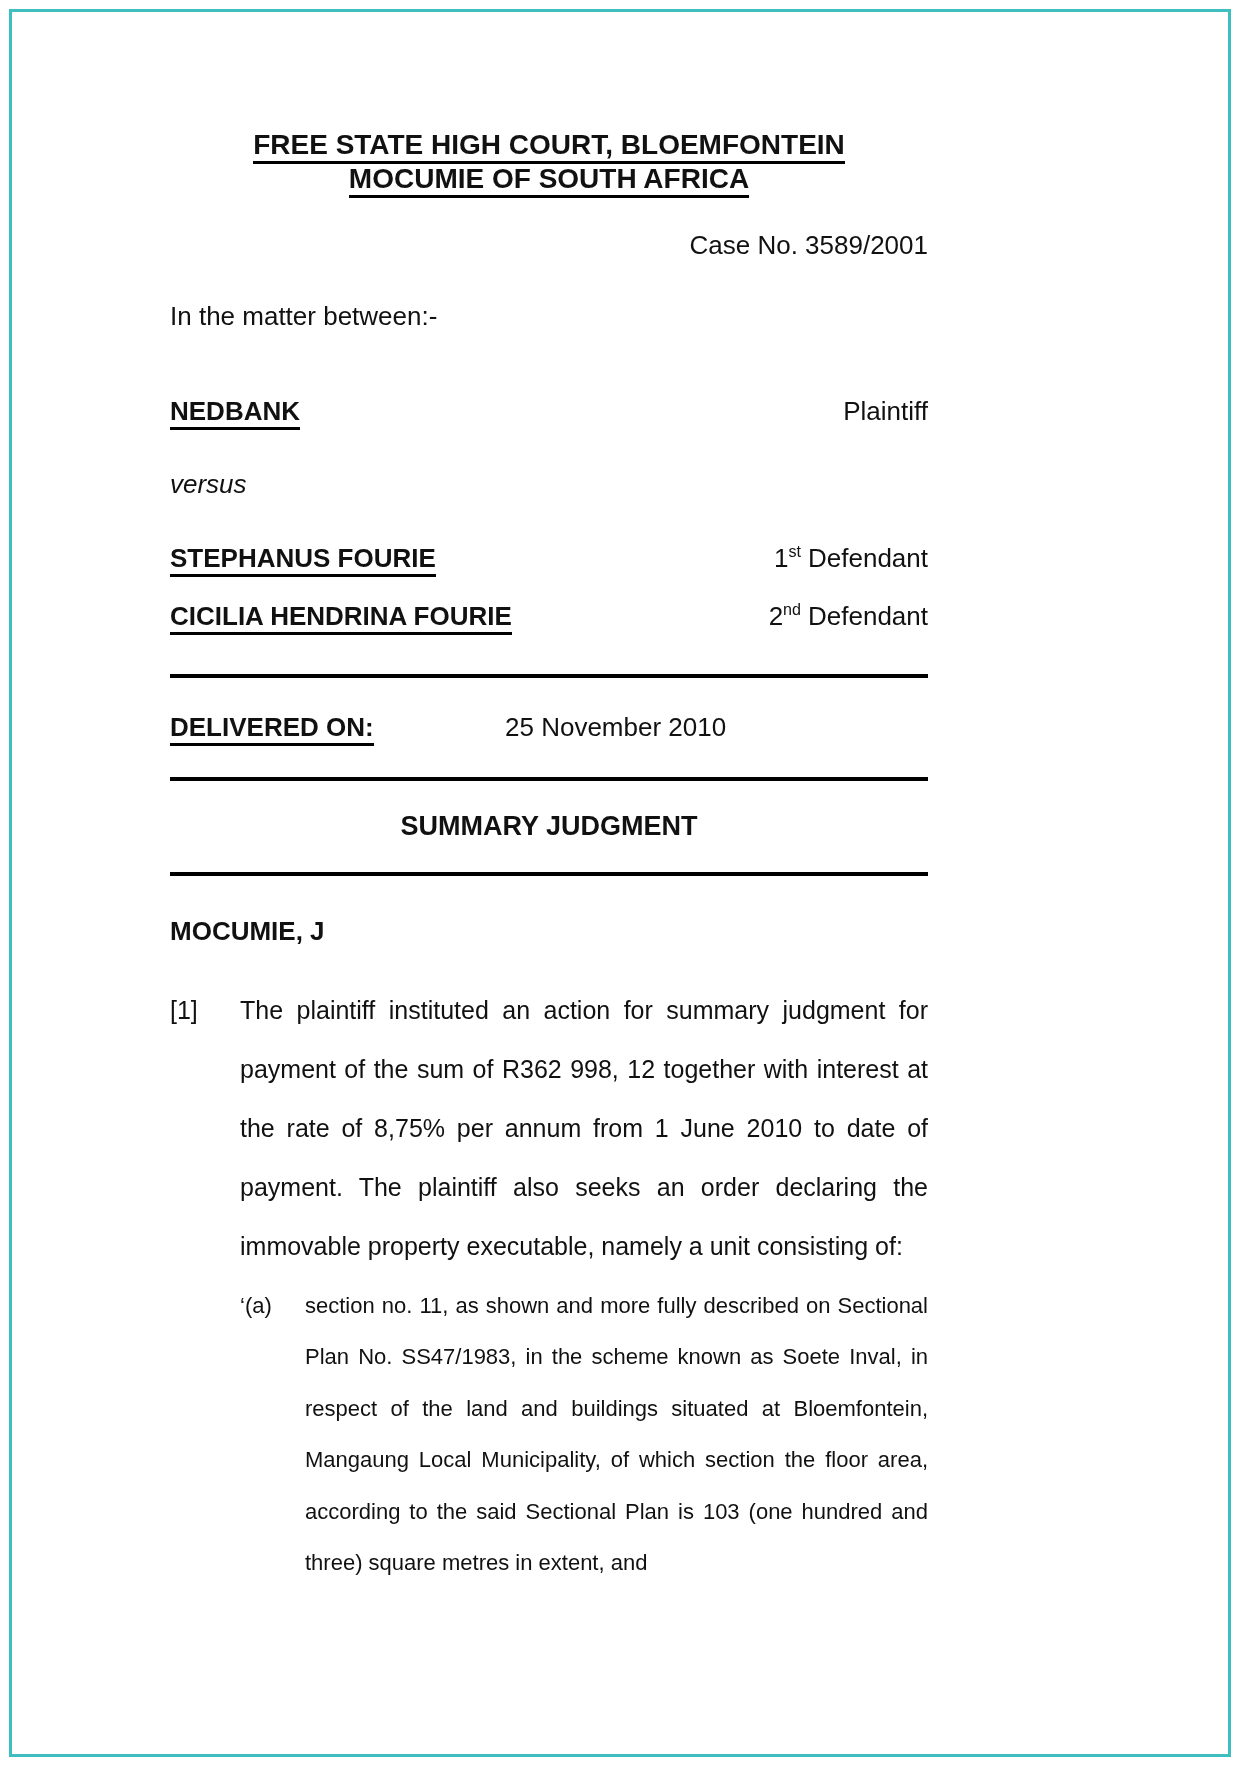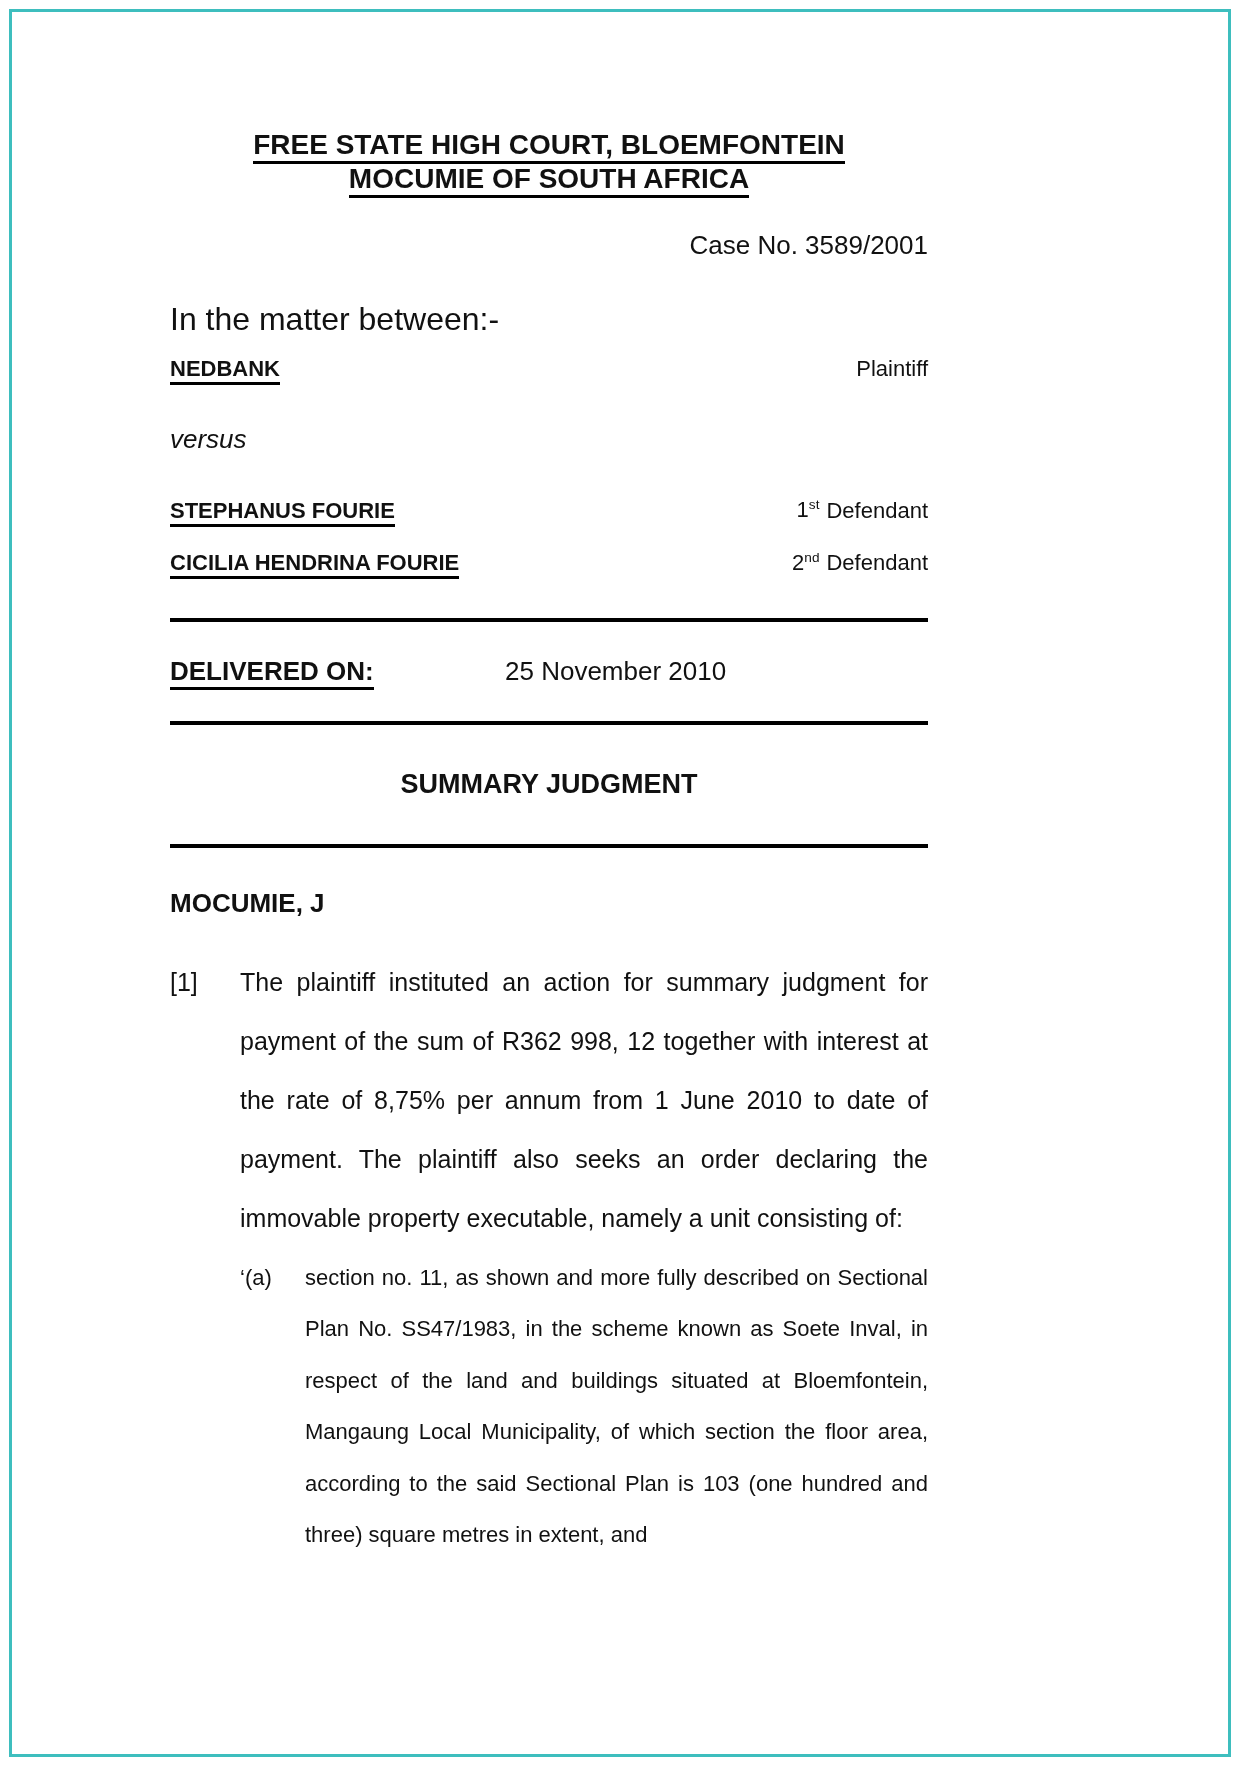--- a/index.html
+++ b/index.html
@@ -37,28 +37,28 @@
     font-size: 28px;
     line-height: 1.22;
     margin-bottom: 34px;
   }
   .case-no {
     text-align: right;
     font-size: 26px;
     margin-bottom: 40px;
   }
   .matter {
-    font-size: 32px;
-    margin-bottom: 18px;
+    font-size: 26px;
+    margin-bottom: 64px;
   }
   .party-row {
     display: flex;
     justify-content: space-between;
     align-items: baseline;
-    font-size: 22px;
+    font-size: 26px;
     margin-bottom: 42px;
   }
   .party-row .name { font-weight: bold; }
   .party-row.tight { margin-bottom: 26px; }
   .versus {
     font-style: italic;
     font-size: 26px;
     margin-bottom: 42px;
   }
   sup { font-size: 0.62em; }
@@ -79,21 +79,21 @@
   }
   .delivered-row .dlabel {
     font-weight: bold;
     width: 335px;
     flex: 0 0 335px;
   }
   .doc-title {
     text-align: center;
     font-weight: bold;
     font-size: 27px;
-    margin: 44px 0;
+    margin: 30px 0;
   }
   .judge {
     font-weight: bold;
     font-size: 26px;
     margin: 40px 0 34px 0;
   }
   .para {
     display: flex;
     font-size: 25px;
     line-height: 2.36;

